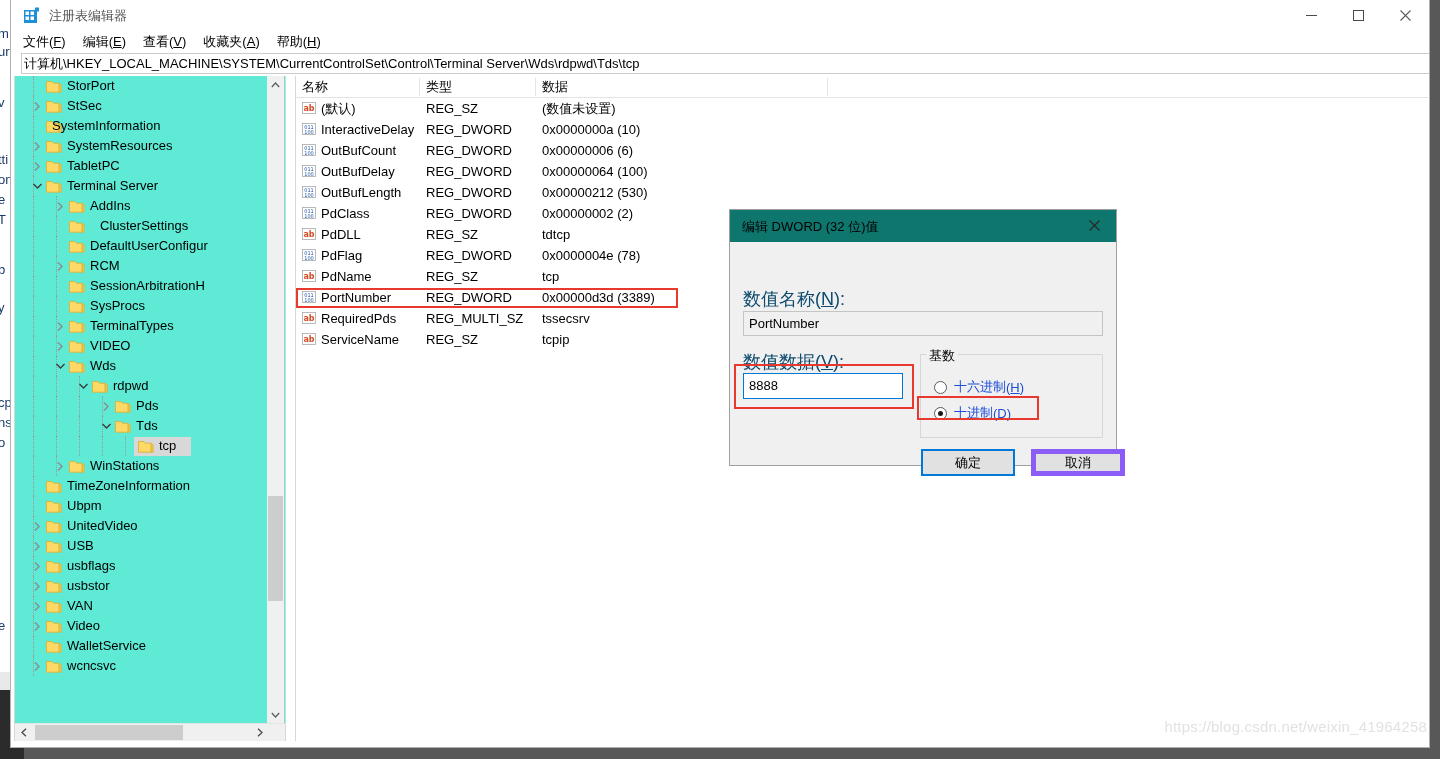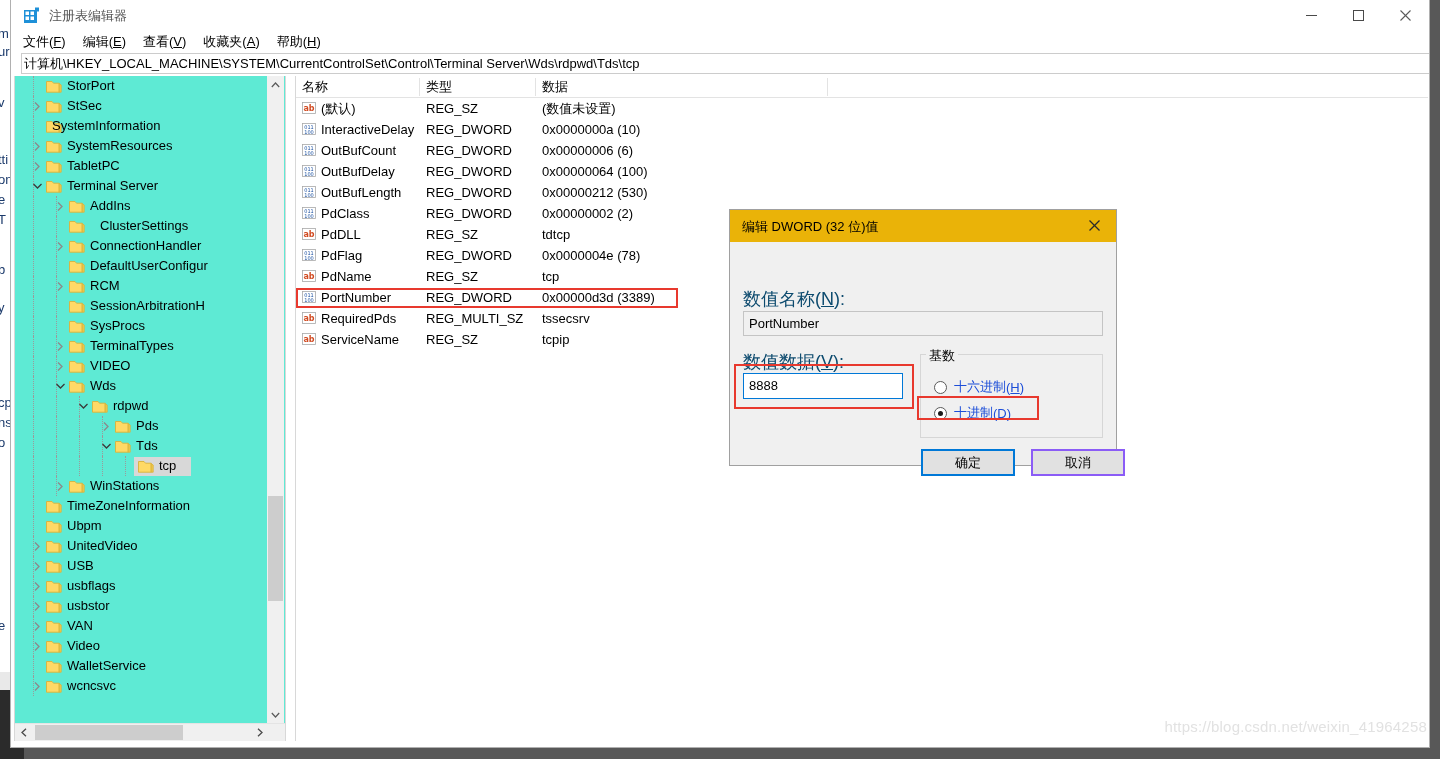--- a/index.html
+++ b/index.html
@@ -283,21 +283,21 @@
     position: absolute;
     left: 729px; top: 209px;
     width: 388px; height: 257px;
     background: #f0f0f0;
     border: 1px solid #a0a0a0;
     box-shadow: 0 0 0 0 rgba(0,0,0,0);
   }
   #dlg-title-bar {
     position: relative;
     height: 32px;
-    background: #eab308;
+    background: #0f766e;
   }
   #dlg-title {
     position: absolute; left: 12px; top: 8px;
     font-size: 13px; color: #000;
   }
   #dlg-close {
     position: absolute; right: 0; top: 0;
     width: 44px; height: 31px;
     display: flex; align-items: center; justify-content: center;
     color: #222;
@@ -366,21 +366,21 @@
     position: absolute;
     left: 3px; top: 3px;
     width: 5px; height: 5px;
     border-radius: 50%;
     background: #1a1a1a;
   }
   .dlg-btn {
     position: absolute;
     width: 94px; height: 27px;
     background: #e1e1e1;
-    border: 2px solid #8b5cf6;
+    border: 5px solid #8b5cf6;
     font-size: 13px;
     color: #000;
     display: flex; align-items: center; justify-content: center;
     font-family: "Liberation Sans", sans-serif;
   }
   #btn-ok {
     left: 191px; top: 207px;
     border: 2px solid #0078d7;
     background: #e1e1e1;
   }
@@ -559,36 +559,20 @@
               <svg width="16" height="13" viewBox="0 0 16 13">
                 <path d="M0.5,1.5 L6,1.5 L7.5,3.2 L13.2,3.2 L13.2,12.2 L0.5,12.2 Z" fill="#ffd966" stroke="#d9b23a" stroke-width="0.9"></path>
                 <path d="M13.2,3.6 L15.2,5.0 L15.2,12.2 L13.2,12.2 Z" fill="#f2c94c" stroke="#d9b23a" stroke-width="0.8"></path>
               </svg>
             </span>
             <span class="tlabel" style="left: 85px;">ClusterSettings</span>
           </div>
           <div class="tree-row">
             <div class="dotline" style="left: 18px; top: 0px; height: 20px;"></div>
             <div class="dotline" style="left: 41px; top: 0px; height: 20px;"></div>
-            <span class="twisty" style="left: 37px; display: flex; align-items: center; justify-content: center;">
-              <svg width="8" height="11" viewBox="0 0 8 11">
-                <polyline points="2,1.5 6,5.5 2,9.5" fill="none" stroke="#8a8a8a" stroke-width="1.3"></polyline>
-              </svg>
-            </span>
-            <span class="folder" style="left: 54px;">
-              <svg width="16" height="13" viewBox="0 0 16 13">
-                <path d="M0.5,1.5 L6,1.5 L7.5,3.2 L13.2,3.2 L13.2,12.2 L0.5,12.2 Z" fill="#ffd966" stroke="#d9b23a" stroke-width="0.9"></path>
-                <path d="M13.2,3.6 L15.2,5.0 L15.2,12.2 L13.2,12.2 Z" fill="#f2c94c" stroke="#d9b23a" stroke-width="0.8"></path>
-              </svg>
-            </span>
-            <span class="tlabel" style="left: 75px;">ConnectionHandler</span>
-          </div>
-          <div class="tree-row">
-            <div class="dotline" style="left: 18px; top: 0px; height: 20px;"></div>
-            <div class="dotline" style="left: 41px; top: 0px; height: 20px;"></div>
             <span class="twisty" style="left: 37px; display: flex; align-items: center; justify-content: center;"></span>
             <span class="folder" style="left: 54px;">
               <svg width="16" height="13" viewBox="0 0 16 13">
                 <path d="M0.5,1.5 L6,1.5 L7.5,3.2 L13.2,3.2 L13.2,12.2 L0.5,12.2 Z" fill="#ffd966" stroke="#d9b23a" stroke-width="0.9"></path>
                 <path d="M13.2,3.6 L15.2,5.0 L15.2,12.2 L13.2,12.2 Z" fill="#f2c94c" stroke="#d9b23a" stroke-width="0.8"></path>
               </svg>
             </span>
             <span class="tlabel" style="left: 75px;">DefaultUserConfigur</span>
           </div>
           <div class="tree-row">

